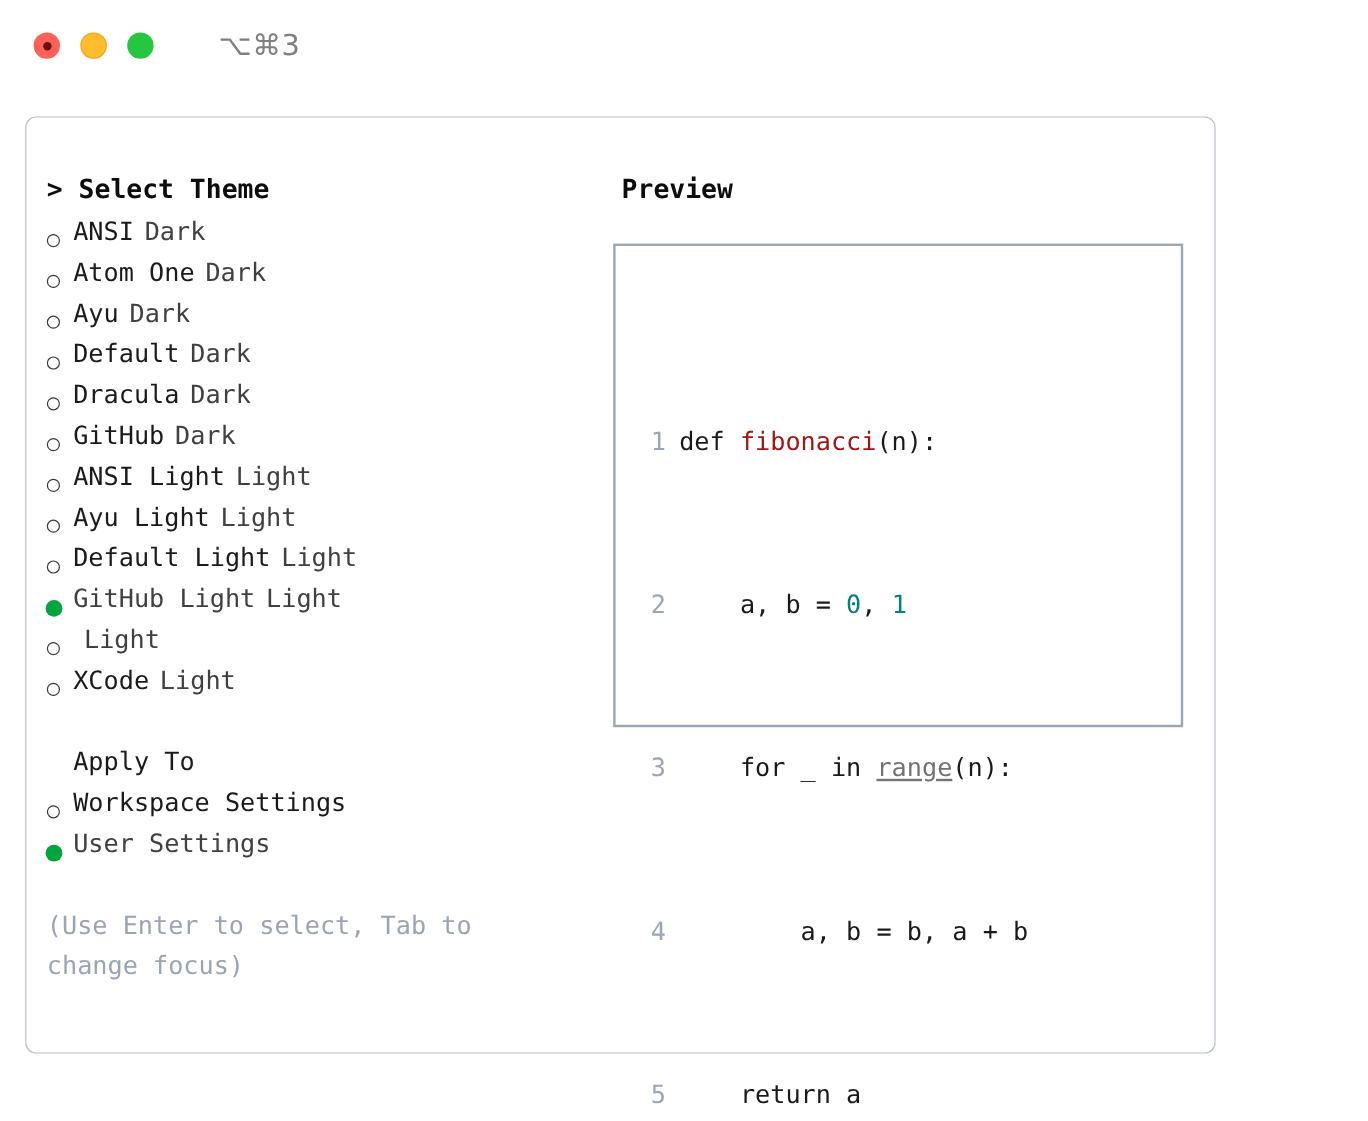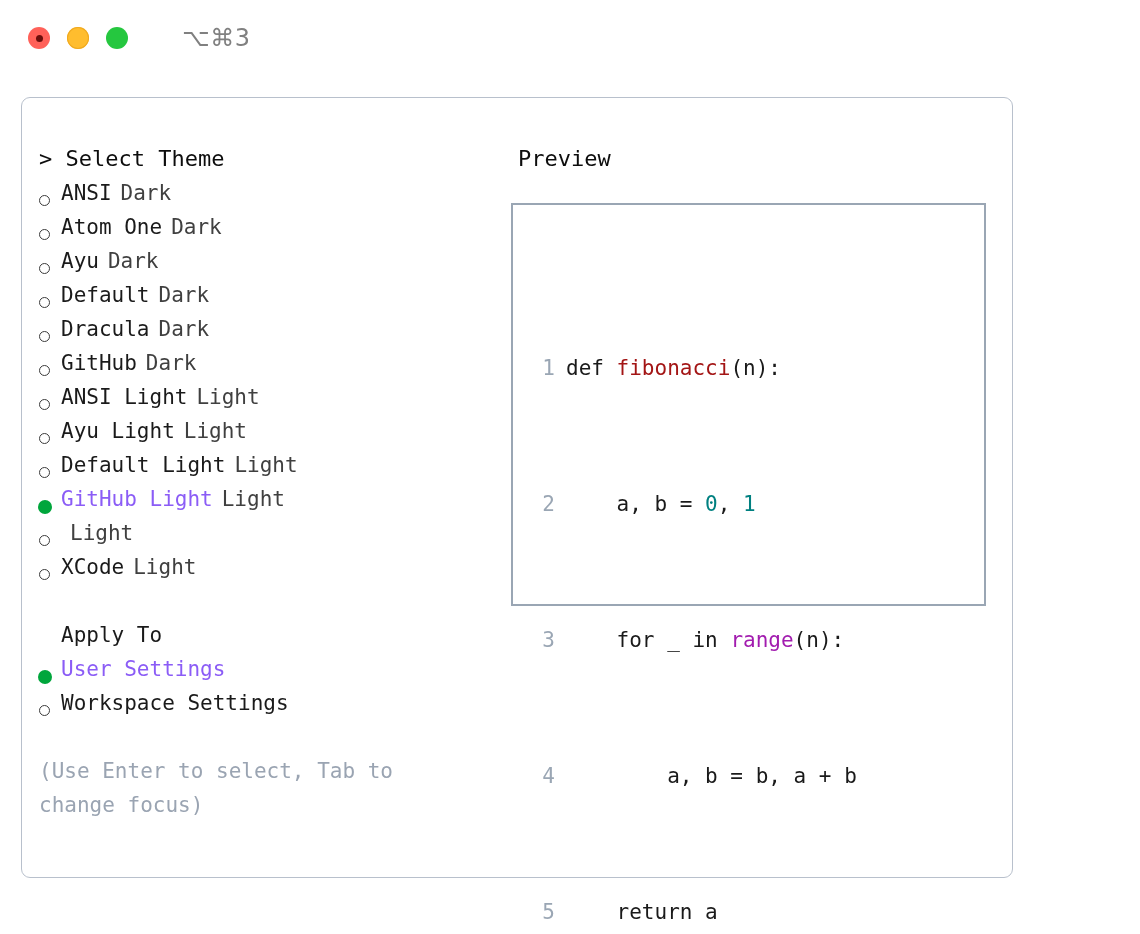--- a/index.html
+++ b/index.html
@@ -91,21 +91,21 @@
   
   .left-col {
     position: absolute;
     left: 17px;
     top: 44px;
     width: 450px;
   }
 
   .section-title {
     font-size: 22px;
-    font-weight: normal;
+    font-weight: bold;
     color: #0d0d0d;
     line-height: 34px;
     white-space: pre;
     letter-spacing: 0px;
   }
 
   .opt-row {
     display: flex;
     align-items: flex-end;
     line-height: 34px;
@@ -133,21 +133,21 @@
   .bullet .fill {
     position: absolute;
     left: -1px;
     top: -16px;
     width: 14px;
     height: 14px;
     border-radius: 50%;
     background: #00a63c;
   }
   .opt-label { color: #1a1a1a; }
-  .opt-label.selected { color: #8b5cf6; }
+  .opt-label.selected { color: #404040; }
   .opt-tag {
     color: #404040;
     margin-left: 9px;
   }
 
   .spacer-row { height: 34px; }
 
   .plain-row {
     display: flex;
     align-items: baseline;
@@ -204,21 +204,21 @@
     width: 28px;
     flex: 0 0 28px;
     text-align: right;
     color: #9aa6b4;
     margin-right: 11px;
   }
   .code-body { color: #1a1a1a; white-space: pre; }
 
   .tok-fn   { color: #a31515; font-weight: 500; }
   .tok-num  { color: #008080; }
-  .tok-bi   { color: #a21caf; }
+  .tok-bi   { color: #737373; text-decoration: underline; }
 </style>
 </head>
 <body>
 
 <div class="window">
 
   <div class="titlebar">
     <div class="dots">
       <span class="dot dot-red"></span>
       <span class="dot dot-yellow"></span>
@@ -311,26 +311,26 @@
 
         <div class="spacer-row"></div>
 
         <div class="plain-row">
           <span class="bullet"></span>
           <span>Apply To</span>
         </div>
 
         <div>
           <div class="opt-row">
+            <span class="bullet"><span class="ring"></span></span>
+            <span class="opt-label">Workspace Settings</span>
+          </div>
+          <div class="opt-row">
             <span class="bullet"><span class="fill"></span></span>
             <span class="opt-label selected">User Settings</span>
-          </div>
-          <div class="opt-row">
-            <span class="bullet"><span class="ring"></span></span>
-            <span class="opt-label">Workspace Settings</span>
           </div>
         </div>
 
         <div class="hint">(Use Enter to select, Tab to change focus)</div>
       </div>
 
       <div class="right-col">
         <div class="section-title">Preview</div>
       </div>
 

